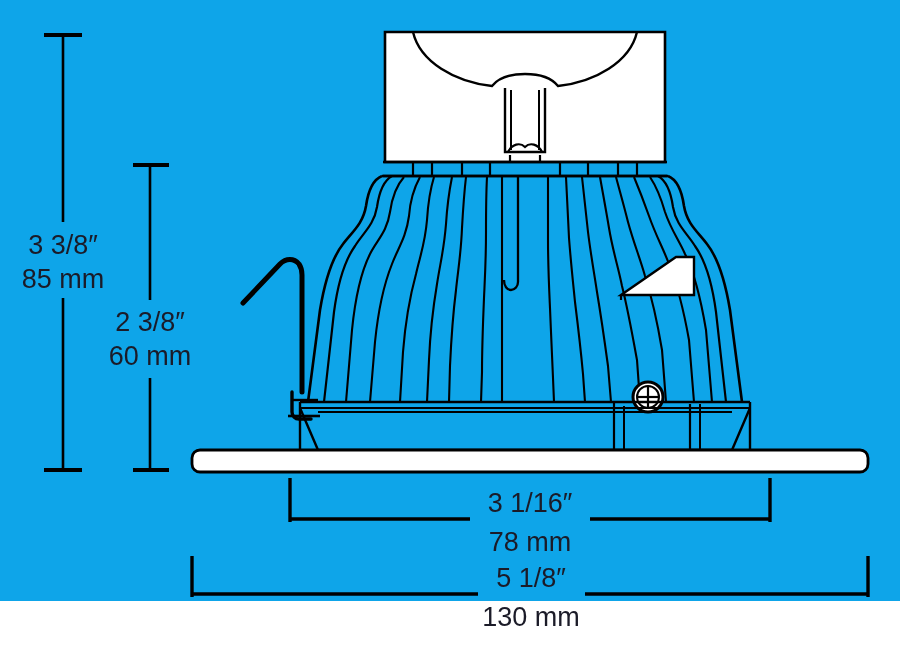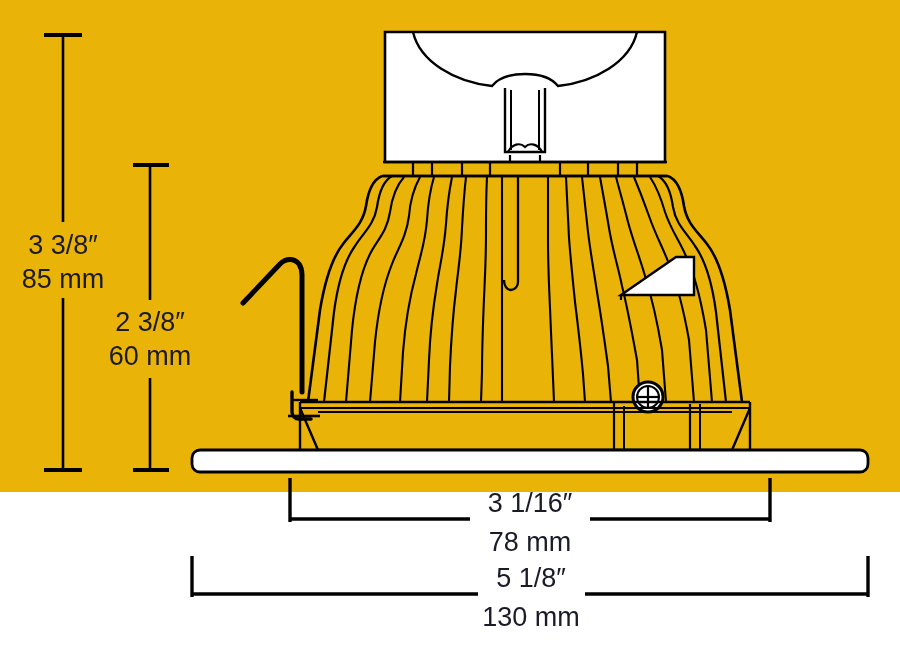--- a/index.html
+++ b/index.html
@@ -9,22 +9,22 @@
   }
   body {
     width: 900px;
     height: 670px;
     font-family: "Liberation Sans", sans-serif;
     overflow: hidden;
   }
   #drawing-root {
     position: relative;
     width: 900px;
-    height: 492px;
-    background: #eab308;
+    height: 601px;
+    background: #0ea5e9;
   }
   #tech-svg {
     position: absolute;
     top: 0;
     left: 0;
     display: block;
   }
   .dim-text {
     font-family: "Liberation Sans", sans-serif;
     font-weight: 300;

